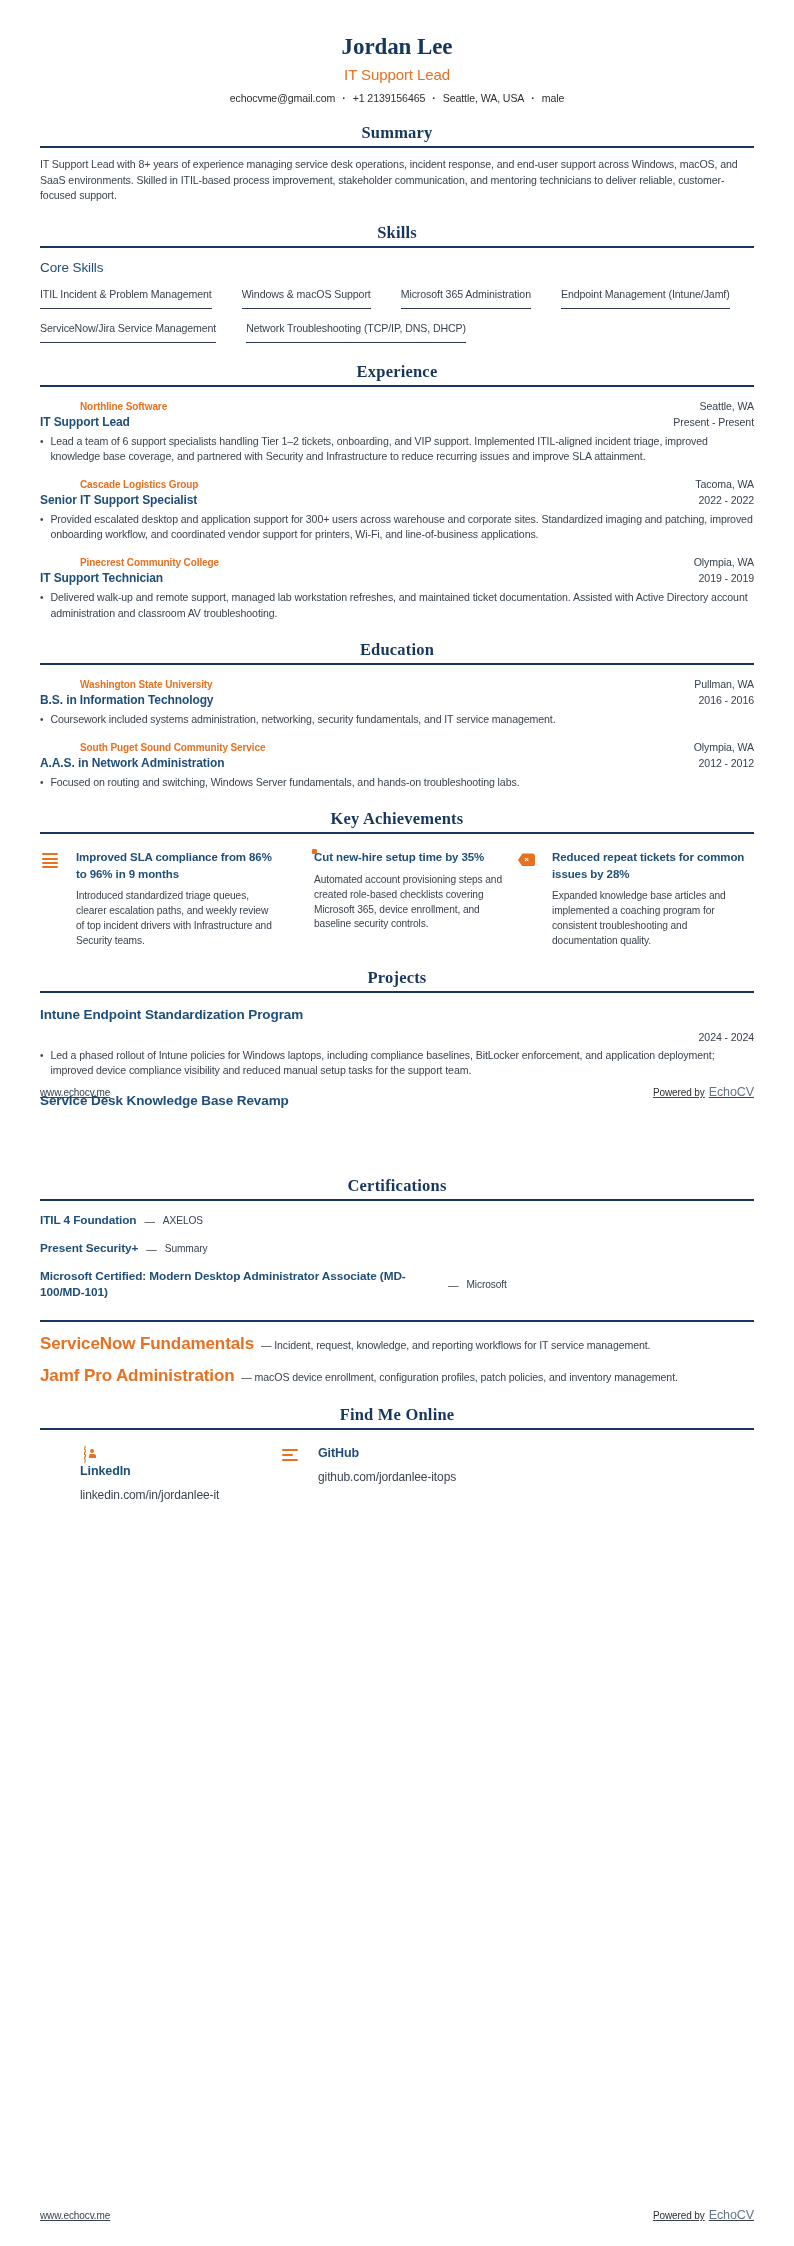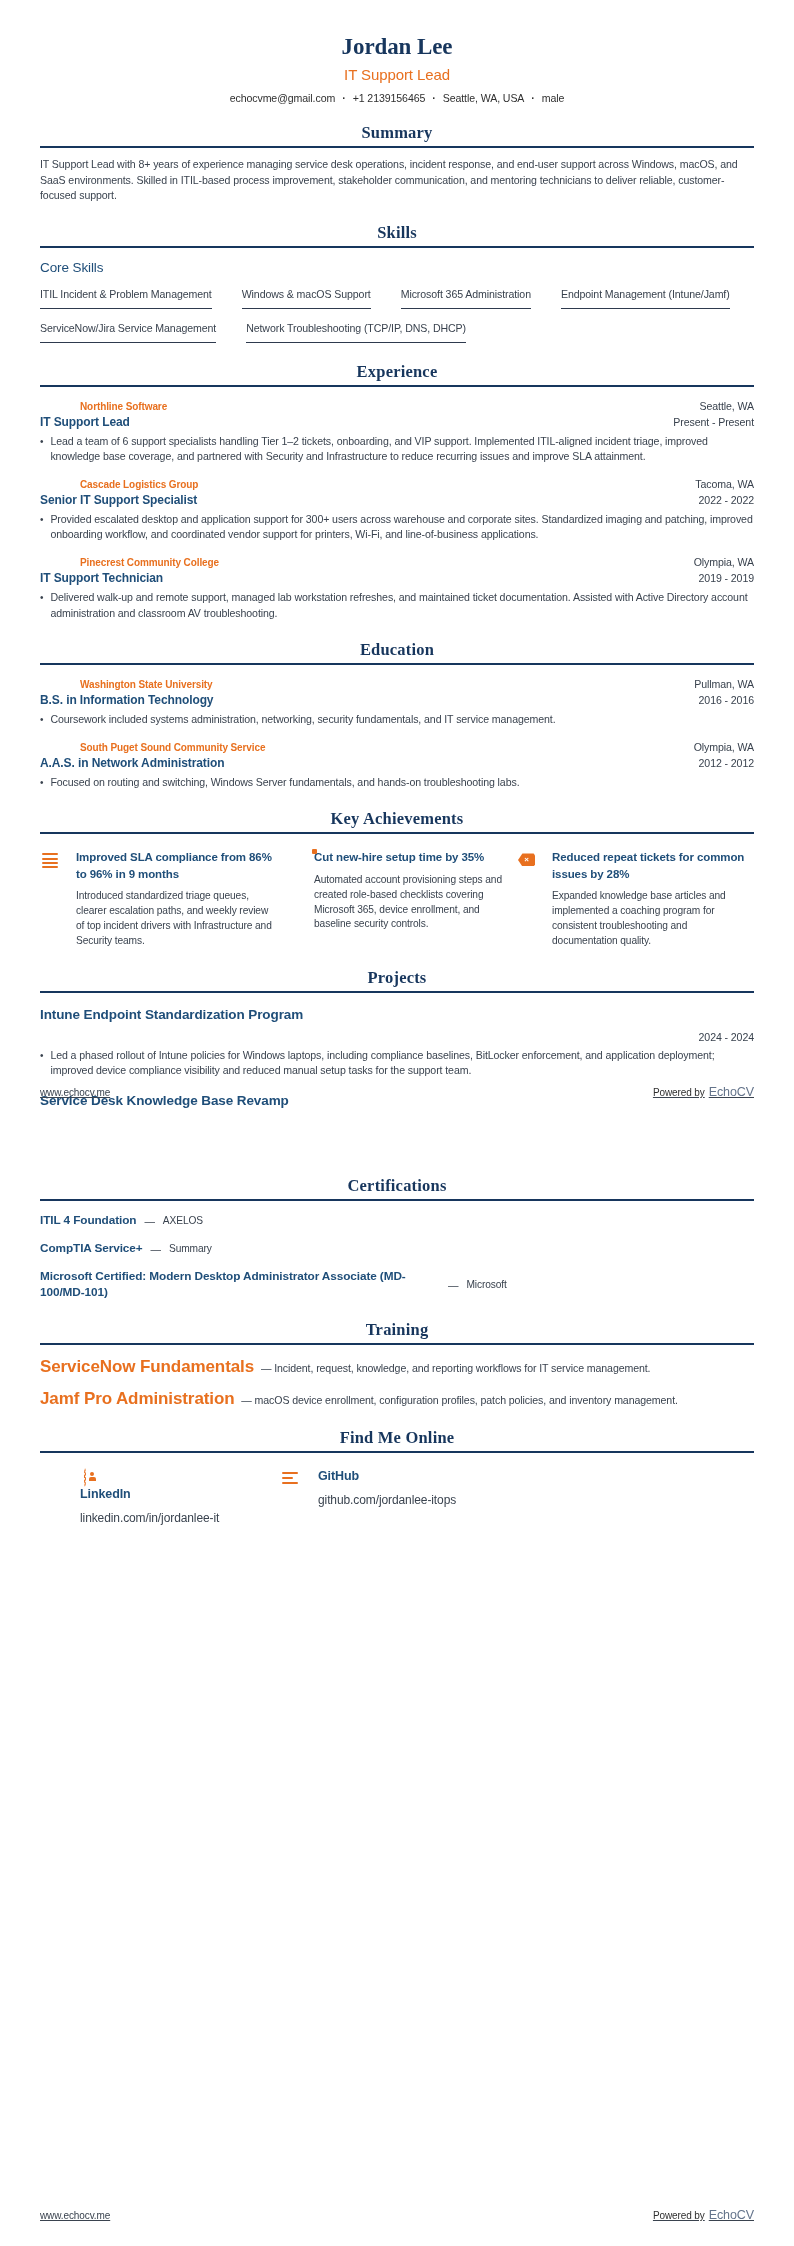--- a/index.html
+++ b/index.html
@@ -315,33 +315,32 @@
   <div class="section">
     <div class="section-title">Certifications</div>
     <div class="section-rule"></div>
 
     <div class="cert">
       <span class="cert-name">ITIL 4 Foundation</span>
       <span class="sep">—</span>
       <span class="cert-issuer">AXELOS</span>
     </div>
     <div class="cert">
-      <span class="cert-name">CompTIA Service+</span>
+      <span class="cert-name">Present Security+</span>
       <span class="sep">—</span>
       <span class="cert-issuer">Summary</span>
     </div>
     <div class="cert">
       <span class="cert-name">Microsoft Certified: Modern Desktop Administrator Associate (MD-100/MD-101)</span>
       <span class="sep">—</span>
       <span class="cert-issuer">Microsoft</span>
     </div>
   </div>
 
   <div class="section">
-    <div class="section-title">Training</div>
     <div class="section-rule"></div>
 
     <div class="training-line">
       <span class="training-name">ServiceNow Fundamentals</span>
       <span class="sep">—</span>
       <span>Incident, request, knowledge, and reporting workflows for IT service management.</span>
     </div>
     <div class="training-line">
       <span class="training-name">Jamf Pro Administration</span>
       <span class="sep">—</span>

